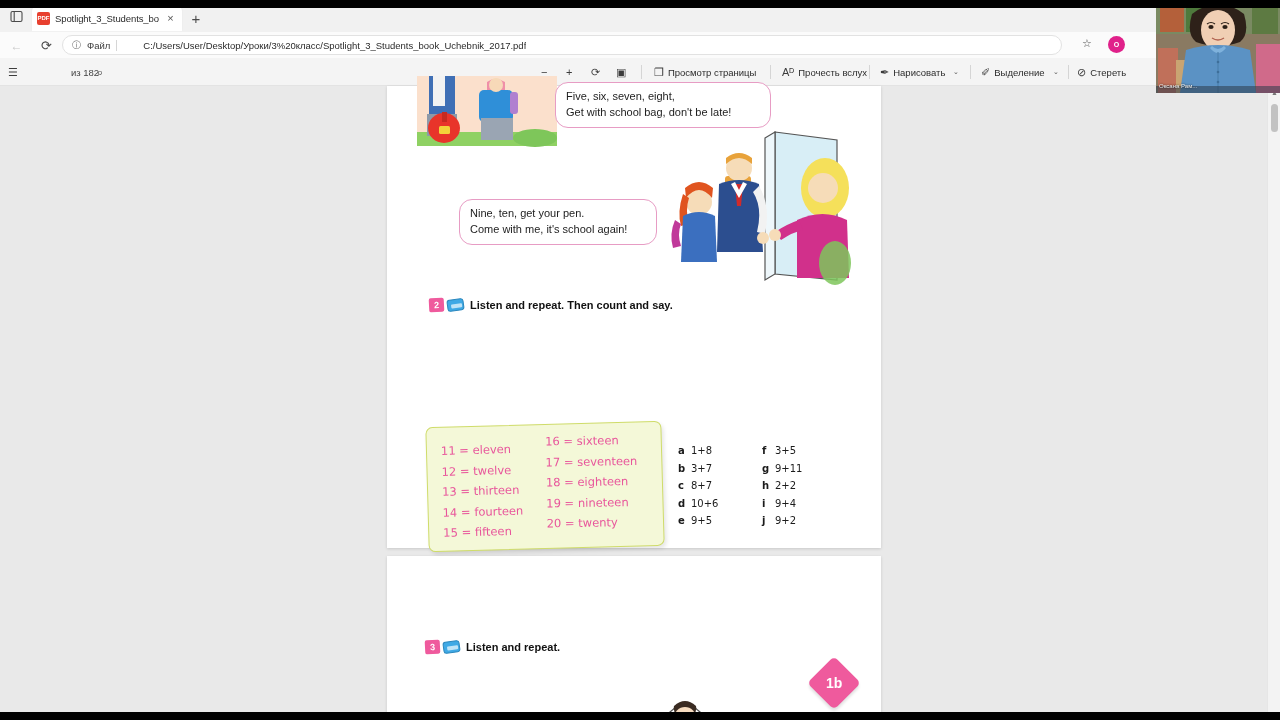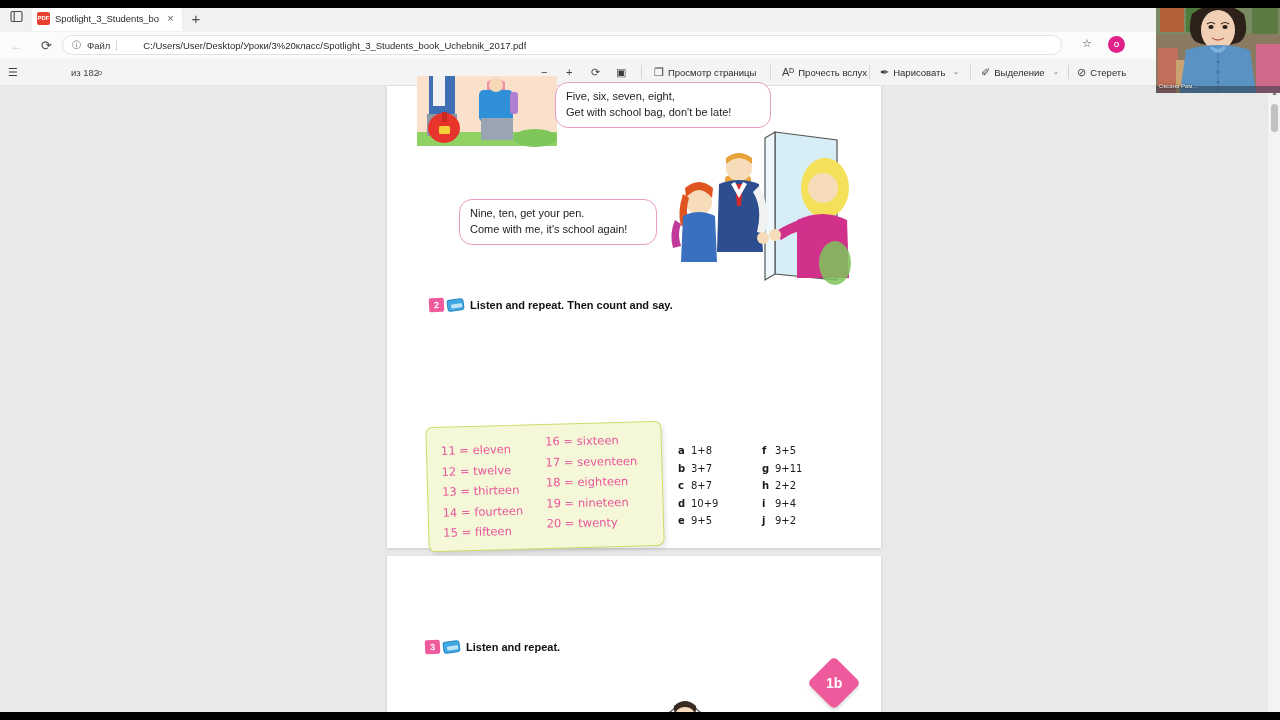--- a/index.html
+++ b/index.html
@@ -363,21 +363,21 @@
         <div>18 = eighteen</div>
         <div>19 = nineteen</div>
         <div>20 = twenty</div>
       </div>
     </div>
 
     <div class="mathcol" id="math-left">
       <div class="mathrow"><b>a</b><span>1+8</span></div>
       <div class="mathrow"><b>b</b><span>3+7</span></div>
       <div class="mathrow"><b>c</b><span>8+7</span></div>
-      <div class="mathrow"><b>d</b><span>10+9</span></div>
+      <div class="mathrow"><b>d</b><span>10+6</span></div>
       <div class="mathrow"><b>e</b><span>9+5</span></div>
     </div>
 
     <div class="mathcol" id="math-right">
       <div class="mathrow"><b>f</b><span>3+5</span></div>
       <div class="mathrow"><b>g</b><span>9+11</span></div>
       <div class="mathrow"><b>h</b><span>2+2</span></div>
       <div class="mathrow"><b>i</b><span>9+4</span></div>
       <div class="mathrow"><b>j</b><span>9+2</span></div>
     </div>

